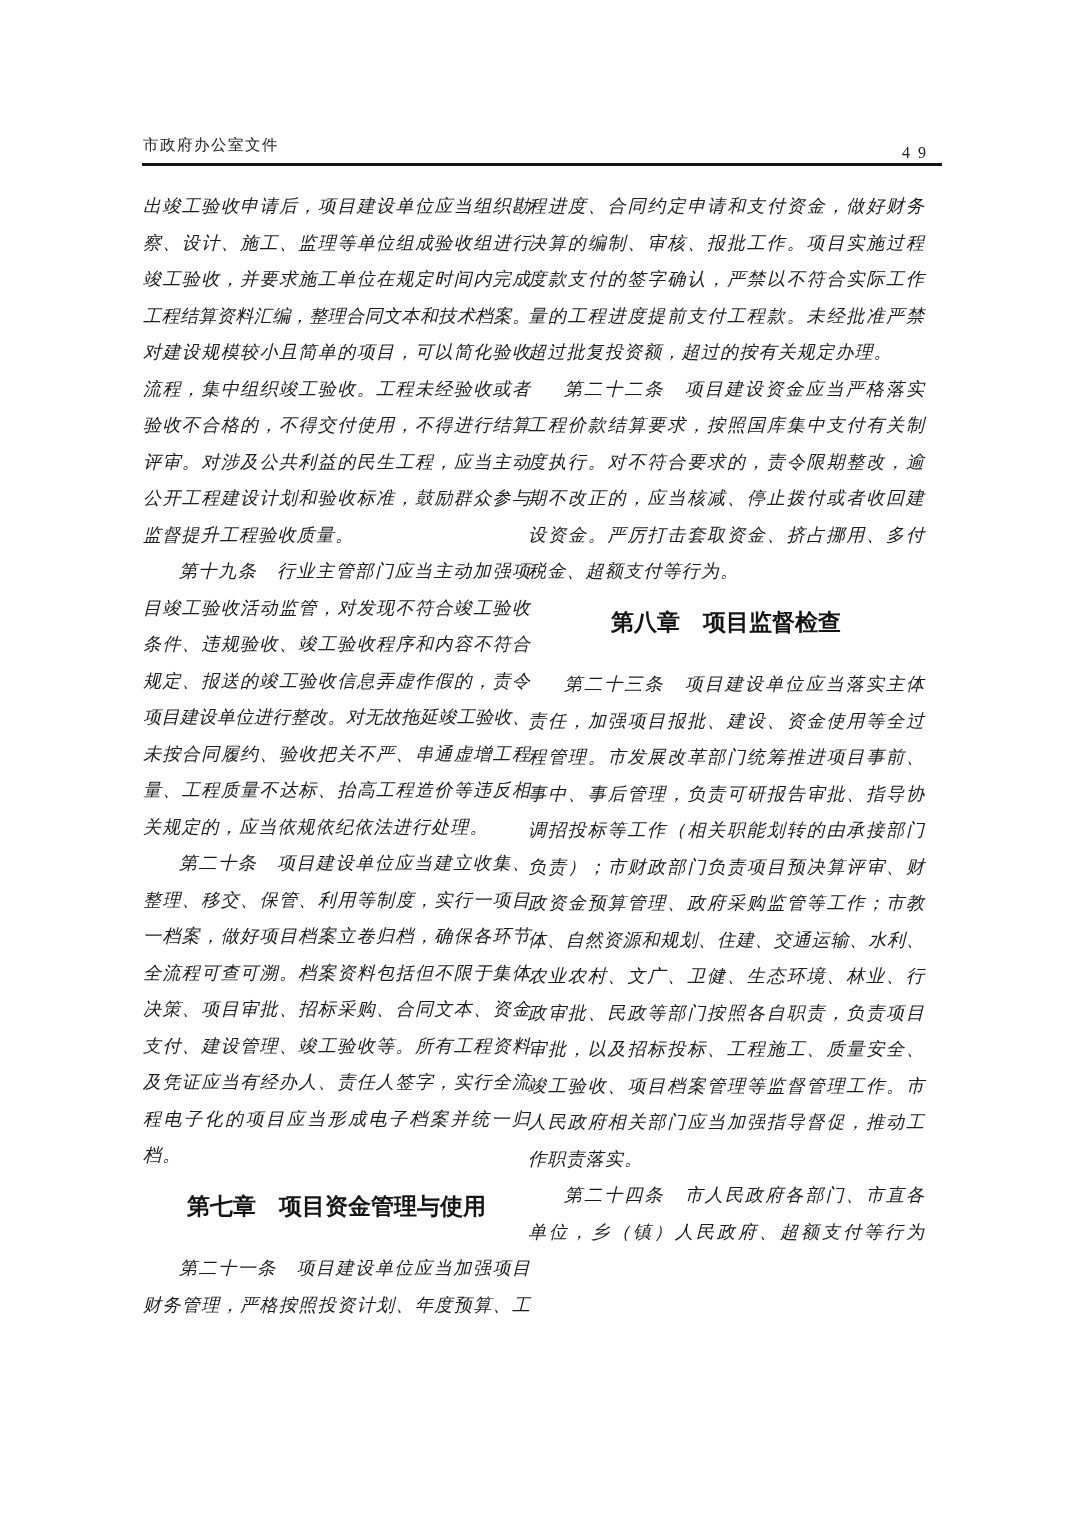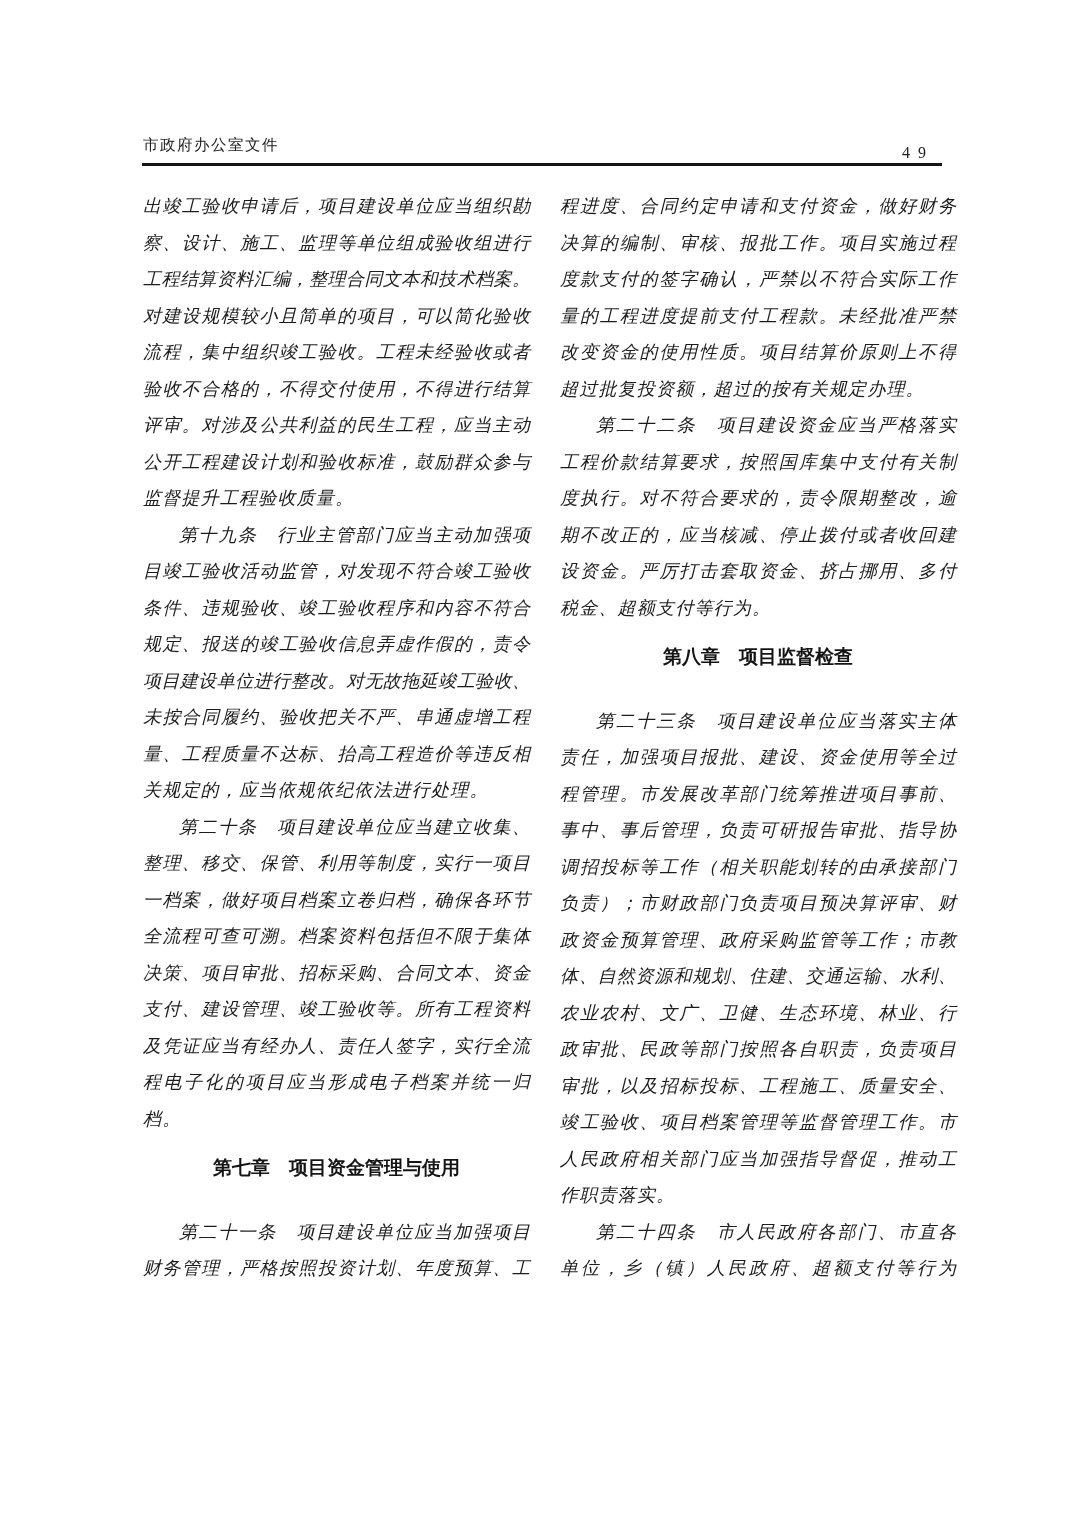--- a/index.html
+++ b/index.html
@@ -40,21 +40,21 @@
     background: #151515;
   }
   
   .col {
     position: absolute;
     top: 188px;
     font-size: 18px;
     color: #1c1c1c;
   }
   .col-left  { left: 143px; width: 387px; }
-  .col-right { left: 560px; width: 396px; }
+  .col-right { left: 528px; width: 396px; }
   .line {
     height: 36.5px;
     line-height: 36.5px;
     text-align: justify;
     text-align-last: justify;
     text-justify: inter-character;
     white-space: nowrap;
     overflow: visible;
     font-style: italic;
   }
@@ -64,40 +64,41 @@
     text-align-last: left;
     letter-spacing: 1.2px;
   }
   .heading {
     height: 36.5px;
     line-height: 36.5px;
     margin-top: 14px;
     margin-bottom: 26px;
     text-align: center;
     text-align-last: center;
-    font-family: Liberation Mono, monospace;
+    font-family: Liberation Sans, sans-serif;
     font-weight: bold;
-    font-size: 19px;
+    font-size: 23px;
     color: #141414;
   }
 </style>
 </head>
 <body>
 
 <div class="page">
 
   <div class="hdr-title">市政府办公室文件</div>
 
   <div class="hdr-pageno">4 9</div>
 
   <div class="hdr-rule"></div>
 
   <div class="col col-left">
       <div class="line body">出竣工验收申请后，项目建设单位应当组织勘</div>
       <div class="line body">察、设计、施工、监理等单位组成验收组进行</div>
+      <div class="line body">竣工验收，并要求施工单位在规定时间内完成</div>
       <div class="line body">工程结算资料汇编，整理合同文本和技术档案。</div>
       <div class="line body">对建设规模较小且简单的项目，可以简化验收</div>
       <div class="line body">流程，集中组织竣工验收。工程未经验收或者</div>
       <div class="line body">验收不合格的，不得交付使用，不得进行结算</div>
       <div class="line body">评审。对涉及公共利益的民生工程，应当主动</div>
       <div class="line body">公开工程建设计划和验收标准，鼓励群众参与</div>
       <div class="line end">监督提升工程验收质量。</div>
       <div class="line start">第十九条　行业主管部门应当主动加强项</div>
       <div class="line body">目竣工验收活动监管，对发现不符合竣工验收</div>
       <div class="line body">条件、违规验收、竣工验收程序和内容不符合</div>
@@ -118,21 +119,20 @@
       <div class="heading">第七章　项目资金管理与使用</div>
       <div class="line start">第二十一条　项目建设单位应当加强项目</div>
       <div class="line body">财务管理，严格按照投资计划、年度预算、工</div>
     </div>
 
   <div class="col col-right">
       <div class="line body">程进度、合同约定申请和支付资金，做好财务</div>
       <div class="line body">决算的编制、审核、报批工作。项目实施过程</div>
       <div class="line body">度款支付的签字确认，严禁以不符合实际工作</div>
       <div class="line body">量的工程进度提前支付工程款。未经批准严禁</div>
-      <div class="line body">改变资金的使用性质。项目结算价原则上不得</div>
       <div class="line end">超过批复投资额，超过的按有关规定办理。</div>
       <div class="line start">第二十二条　项目建设资金应当严格落实</div>
       <div class="line body">工程价款结算要求，按照国库集中支付有关制</div>
       <div class="line body">度执行。对不符合要求的，责令限期整改，逾</div>
       <div class="line body">期不改正的，应当核减、停止拨付或者收回建</div>
       <div class="line body">设资金。严厉打击套取资金、挤占挪用、多付</div>
       <div class="line end">税金、超额支付等行为。</div>
       <div class="heading">第八章　项目监督检查</div>
       <div class="line start">第二十三条　项目建设单位应当落实主体</div>
       <div class="line body">责任，加强项目报批、建设、资金使用等全过</div>

